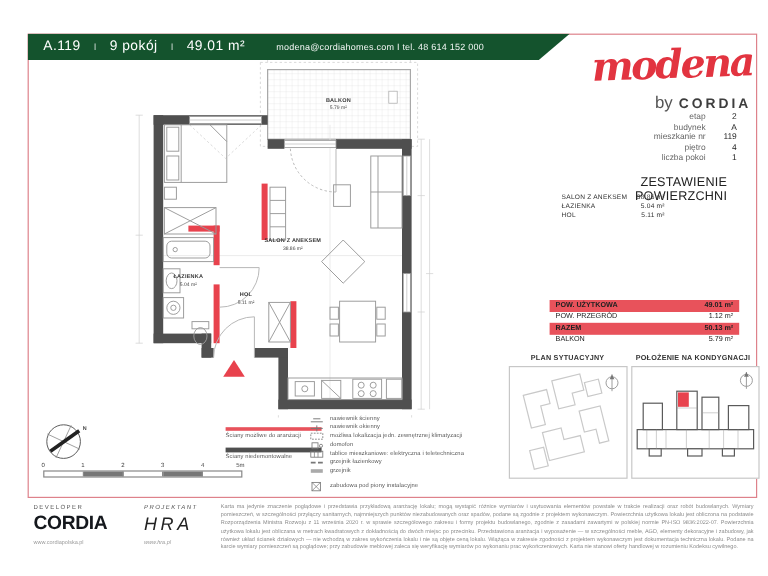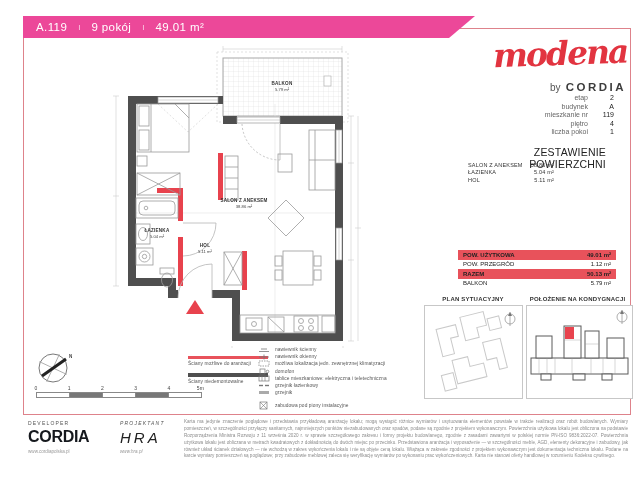--- a/index.html
+++ b/index.html
@@ -1,32 +1,32 @@
 <!DOCTYPE html>
 <html><head>
 <meta charset="utf-8">
 <style>
   html,body{margin:0;padding:0;}
   body{width:640px;height:480px;background:#fff;font-family:"Liberation Sans",sans-serif;position:relative;overflow:hidden;-webkit-font-smoothing:antialiased;}
   .abs{position:absolute;}
 
   
   .frame{left:23px;top:28px;width:606px;height:385px;border:1.5px solid #de828b;}
-  .header-bar{left:23px;top:16px;width:452px;height:22px;background:#ec4899;z-index:3;
+  .header-bar{left:23px;top:28px;width:452px;height:22px;background:#14532d;z-index:3;
     clip-path:polygon(0 0,100% 0,calc(100% - 26px) 100%,0 100%);
     display:flex;align-items:center;color:#fff;padding-left:13px;box-sizing:border-box;}
   .header-bar .big{font-size:11.5px;font-weight:500;letter-spacing:.4px;}
   .header-bar .sep{font-size:8px;opacity:.75;margin:0 11px;}
   .header-bar .contact{font-size:7.5px;letter-spacing:.2px;margin-left:26px;opacity:.95;}
 
   
   .logo-modena{right:13px;top:37px;font-family:"DejaVu Serif",serif;font-style:italic;font-weight:bold;
     font-size:33px;letter-spacing:-2px;color:#e23440;line-height:1;transform:rotate(-2deg);}
   .byline{right:14px;top:77px;text-align:right;color:#3d3d3d;}
-  .byline .by{font-size:10px;font-weight:400;margin-right:5px;color:#555;}
+  .byline .by{font-size:14px;font-weight:400;margin-right:5px;color:#555;}
   .byline .dev{font-size:11.5px;font-weight:700;letter-spacing:2.5px;}
 
   
   .unit-info{right:26px;top:94px;width:150px;font-size:7px;color:#444;}
   .unit-info .row{display:grid;grid-template-columns:1fr 26px;line-height:8.5px;}
   .unit-info .lab{text-align:right;color:#666;}
   .unit-info .val{text-align:right;color:#222;}
 
   
   .zest-title{left:480px;top:146px;width:126px;text-align:right;font-size:10.5px;font-weight:500;
@@ -94,20 +94,21 @@
 <body>
 
 <div class="abs frame"></div>
 
 <div class="abs header-bar">
   <span class="big">A.119</span>
   <span class="sep">I</span>
   <span class="big">9 pokój</span>
   <span class="sep">I</span>
   <span class="big">49.01 m²</span>
+  <span class="contact">modena@cordiahomes.com I tel. 48 614 152 000</span>
 </div>
 
 <div class="abs logo-modena">modena</div>
 <div class="abs byline">
   <span class="by">by</span><span class="dev">CORDIA</span>
 </div>
 
 <div class="abs unit-info">
   <div class="row">
       <span class="lab">etap</span>

